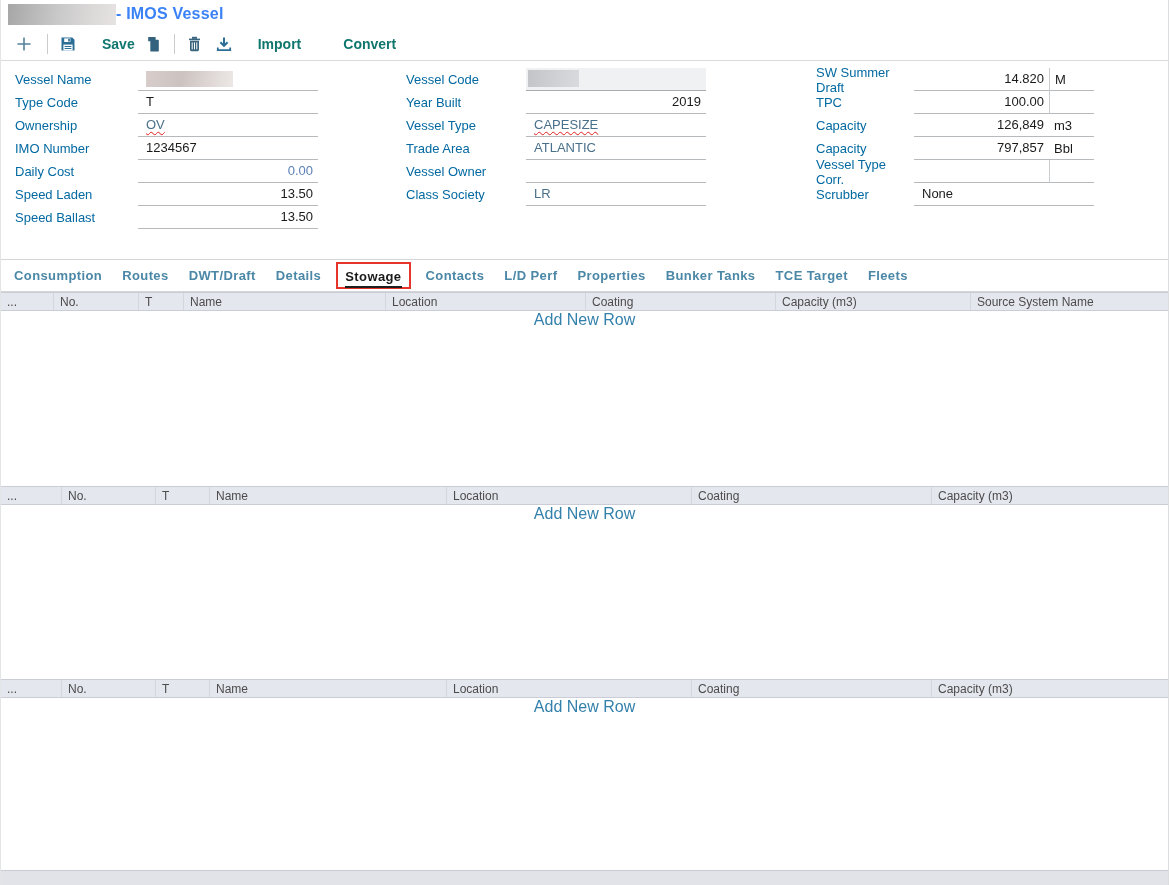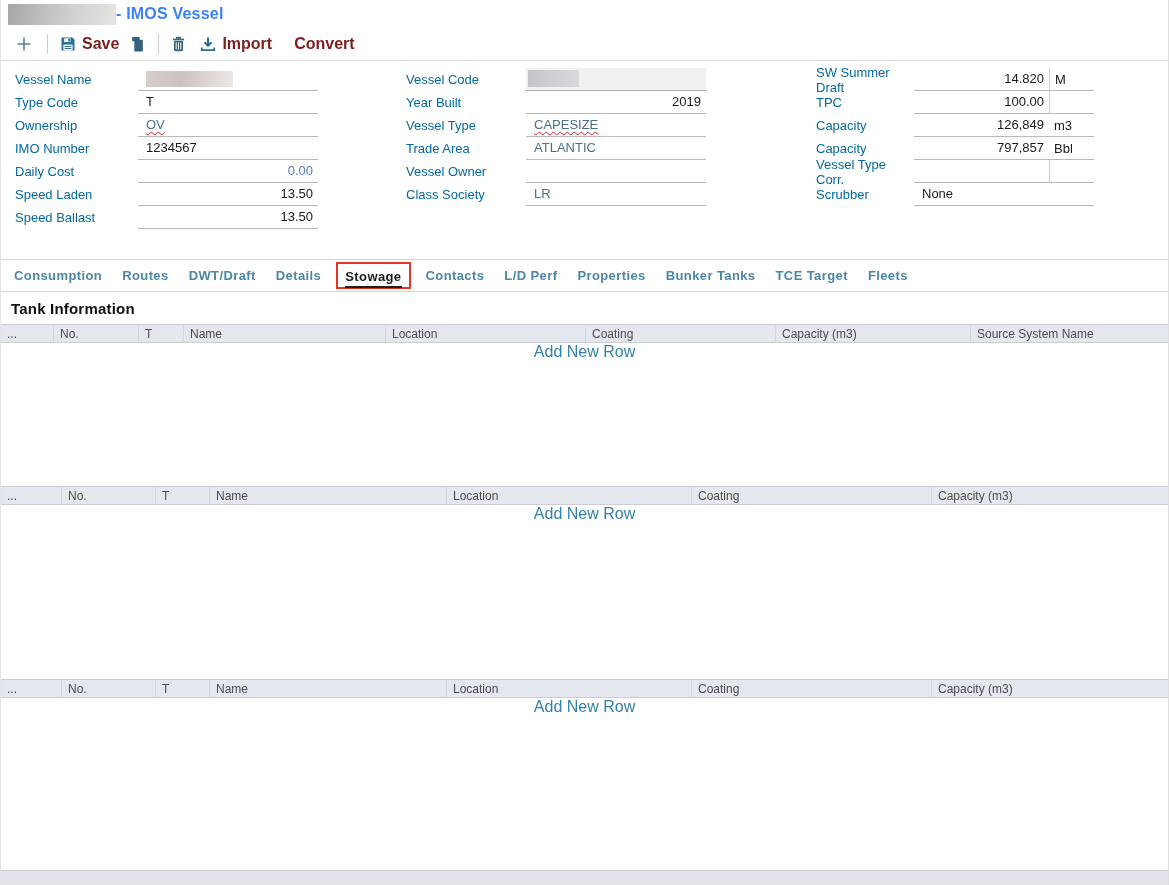--- a/index.html
+++ b/index.html
@@ -13,21 +13,21 @@
   
   .titlebar { height:28px; display:flex; align-items:center; padding-left:7px; }
   .blur-title { width:108px; height:21px;
     background:linear-gradient(100deg,#a6a6a6,#c9c8c9 45%,#dddbda 80%,#e6e3e2); }
   .title-text { font-size:16px; font-weight:bold; color:#3b82f6; letter-spacing:.2px; }
 
   
   .toolbar { height:33px; display:flex; align-items:center; padding-left:14px; border-bottom:1px solid #d9dadb; }
   .tb-sep { width:1px; height:20px; background:#c9cbcd; margin:0 12px; }
   .tb-btn { display:flex; align-items:center; gap:6px; cursor:pointer; }
-  .tb-label { font-size:16px; font-weight:bold; color:#7f1d1d; }
+  .tb-label { font-size:14px; font-weight:bold; color:#0f766e;margin-left:20px; }
   .plus-wrap { margin-right:2px; }
 
   
   .form-area { position:relative; height:187px; }
   .fcol { position:absolute; top:7px; }
   .fcol1 { left:14px;  width:303px; }
   .fcol2 { left:405px; width:300px; }
   .fcol3 { left:815px; width:278px; }
   .frow { display:flex; align-items:stretch; height:23px; }
   .flabel { font-size:13px; color:#0369a1; align-self:center; }
@@ -260,21 +260,20 @@
   </span>
   <span class="tab">Contacts</span>
   <span class="tab">L/D Perf</span>
   <span class="tab">Properties</span>
   <span class="tab">Bunker Tanks</span>
   <span class="tab">TCE Target</span>
   <span class="tab">Fleets</span>
 </div>
 
 <div class="section" id="sec-tank">
-  <div class="sec-title">Tank Information</div>
   <div class="grid-head tankcols">
     <span class="gh-cell c0">...</span>
     <span class="gh-cell c1">No.</span>
     <span class="gh-cell c2">T</span>
     <span class="gh-cell c3">Name</span>
     <span class="gh-cell c4">Location</span>
     <span class="gh-cell c5">Coating</span>
     <span class="gh-cell c6">Capacity (m3)</span>
     <span class="gh-cell c7">Source System Name</span>
   </div>

